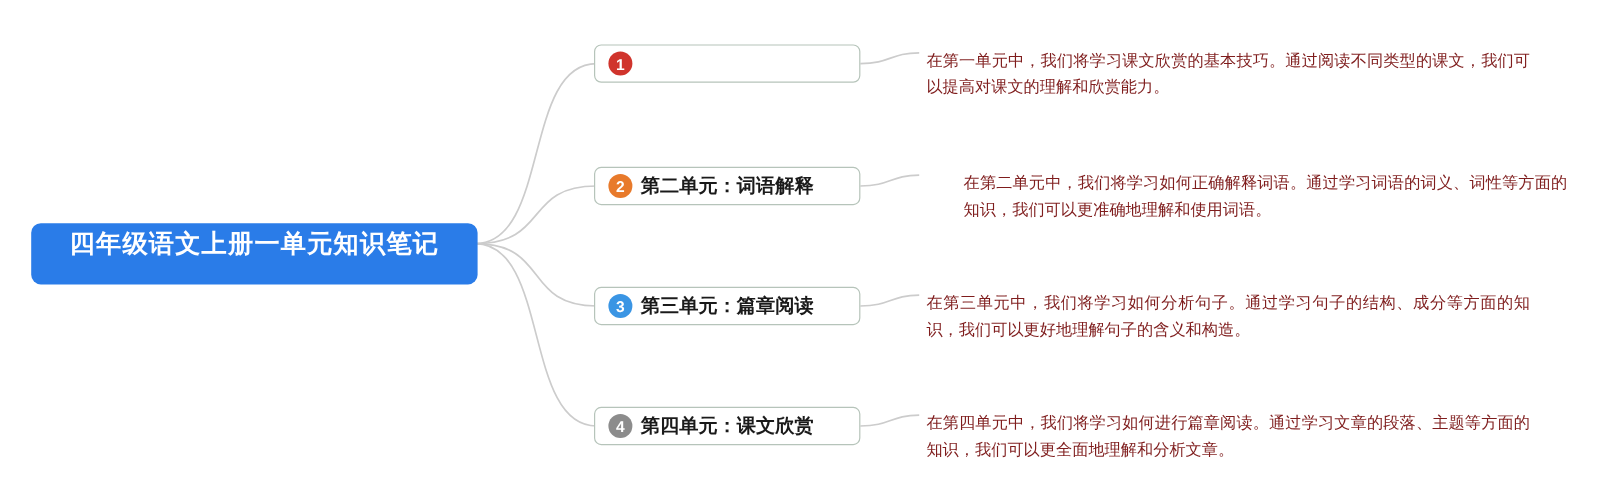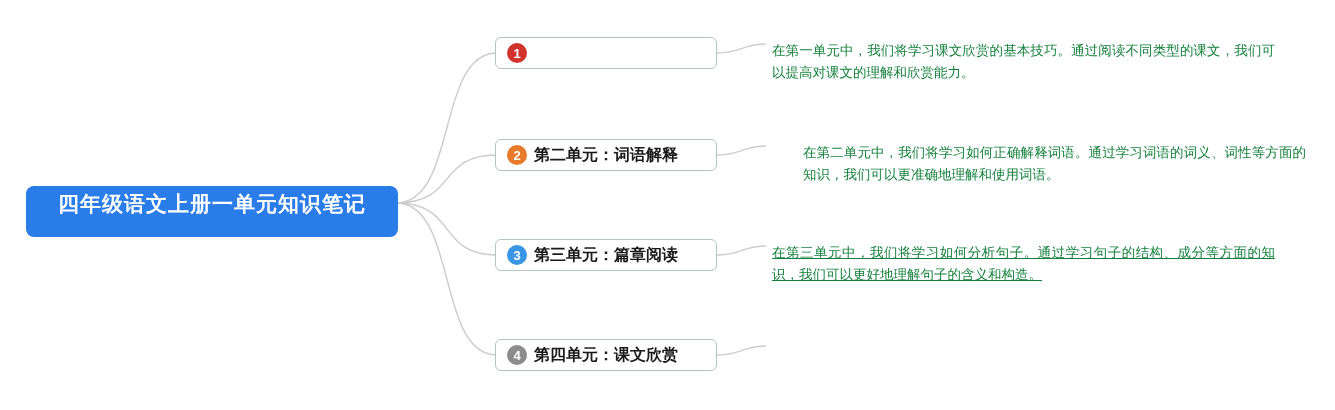--- a/index.html
+++ b/index.html
@@ -72,28 +72,28 @@
     color: #1a1a1a;
     white-space: nowrap;
   }
 
   .desc {
     position: absolute;
     left: 772px;
     width: 503px;
     font-size: 13.5px;
     line-height: 22px;
-    color: #15803d;
+    color: #7f1d1d;
     z-index: 1;
     cursor: pointer;
     text-align: justify;
   }
   .d1 { top: 40px; }
   .d2 { top: 142px; margin-left: 31px; }
-  .d3 { top: 242px; text-decoration: underline; }
+  .d3 { top: 242px; }
   .d4 { top: 342px; }
 </style>
 </head>
 <body>
 
 <div class="canvas">
 
   <svg class="connectors" width="1335" height="410" aria-hidden="true">
     <g fill="none" stroke="#cccccc" stroke-width="1.4">
       <path d="M396,203 C458,203 436,53 497,53"></path>
@@ -123,14 +123,15 @@
   <div class="branch-node b3">
     <span class="badge" style="background: rgb(58, 149, 228);">3</span>
     <span class="branch-label">第三单元：篇章阅读</span>
   </div>
   <div class="desc d3">在第三单元中，我们将学习如何分析句子。通过学习句子的结构、成分等方面的知识，我们可以更好地理解句子的含义和构造。</div>
 
   <div class="branch-node b4">
     <span class="badge" style="background: rgb(140, 140, 140);">4</span>
     <span class="branch-label">第四单元：课文欣赏</span>
   </div>
+  <div class="desc d4">在第四单元中，我们将学习如何进行篇章阅读。通过学习文章的段落、主题等方面的知识，我们可以更全面地理解和分析文章。</div>
 
 </div>
 
 </body></html>

